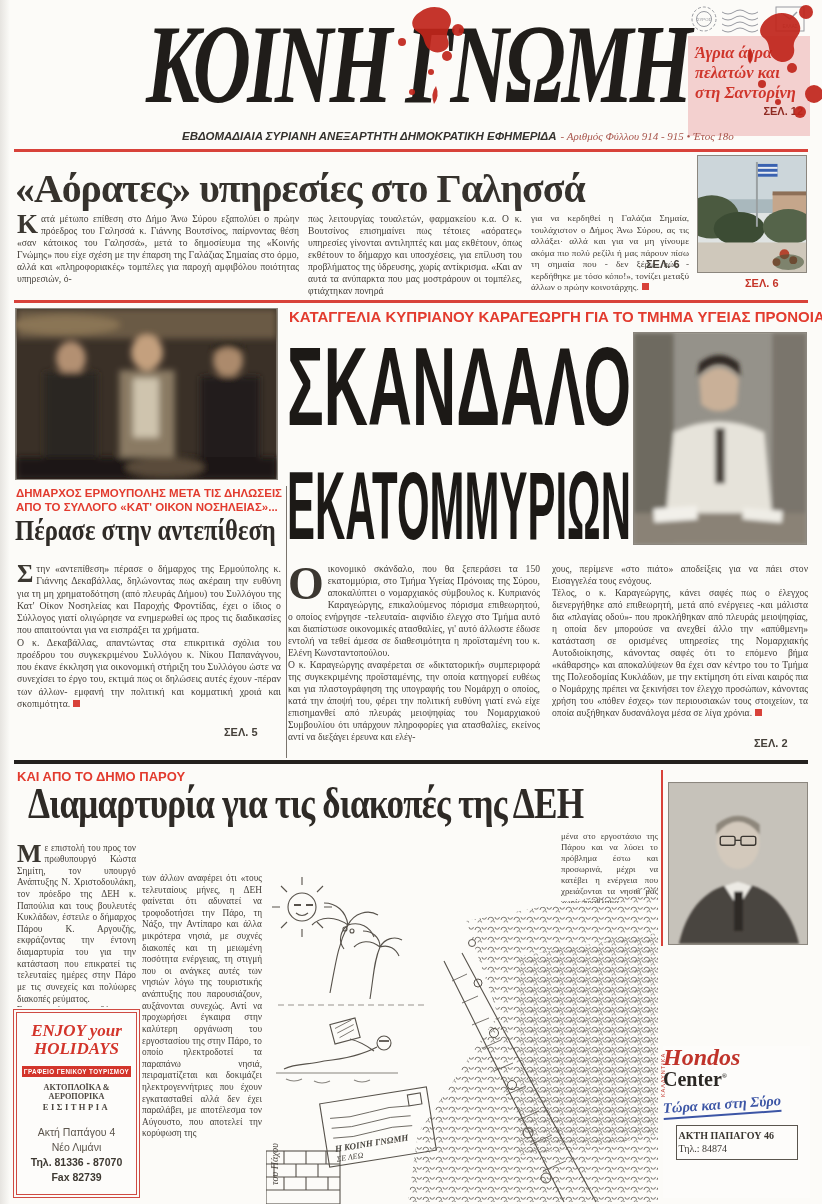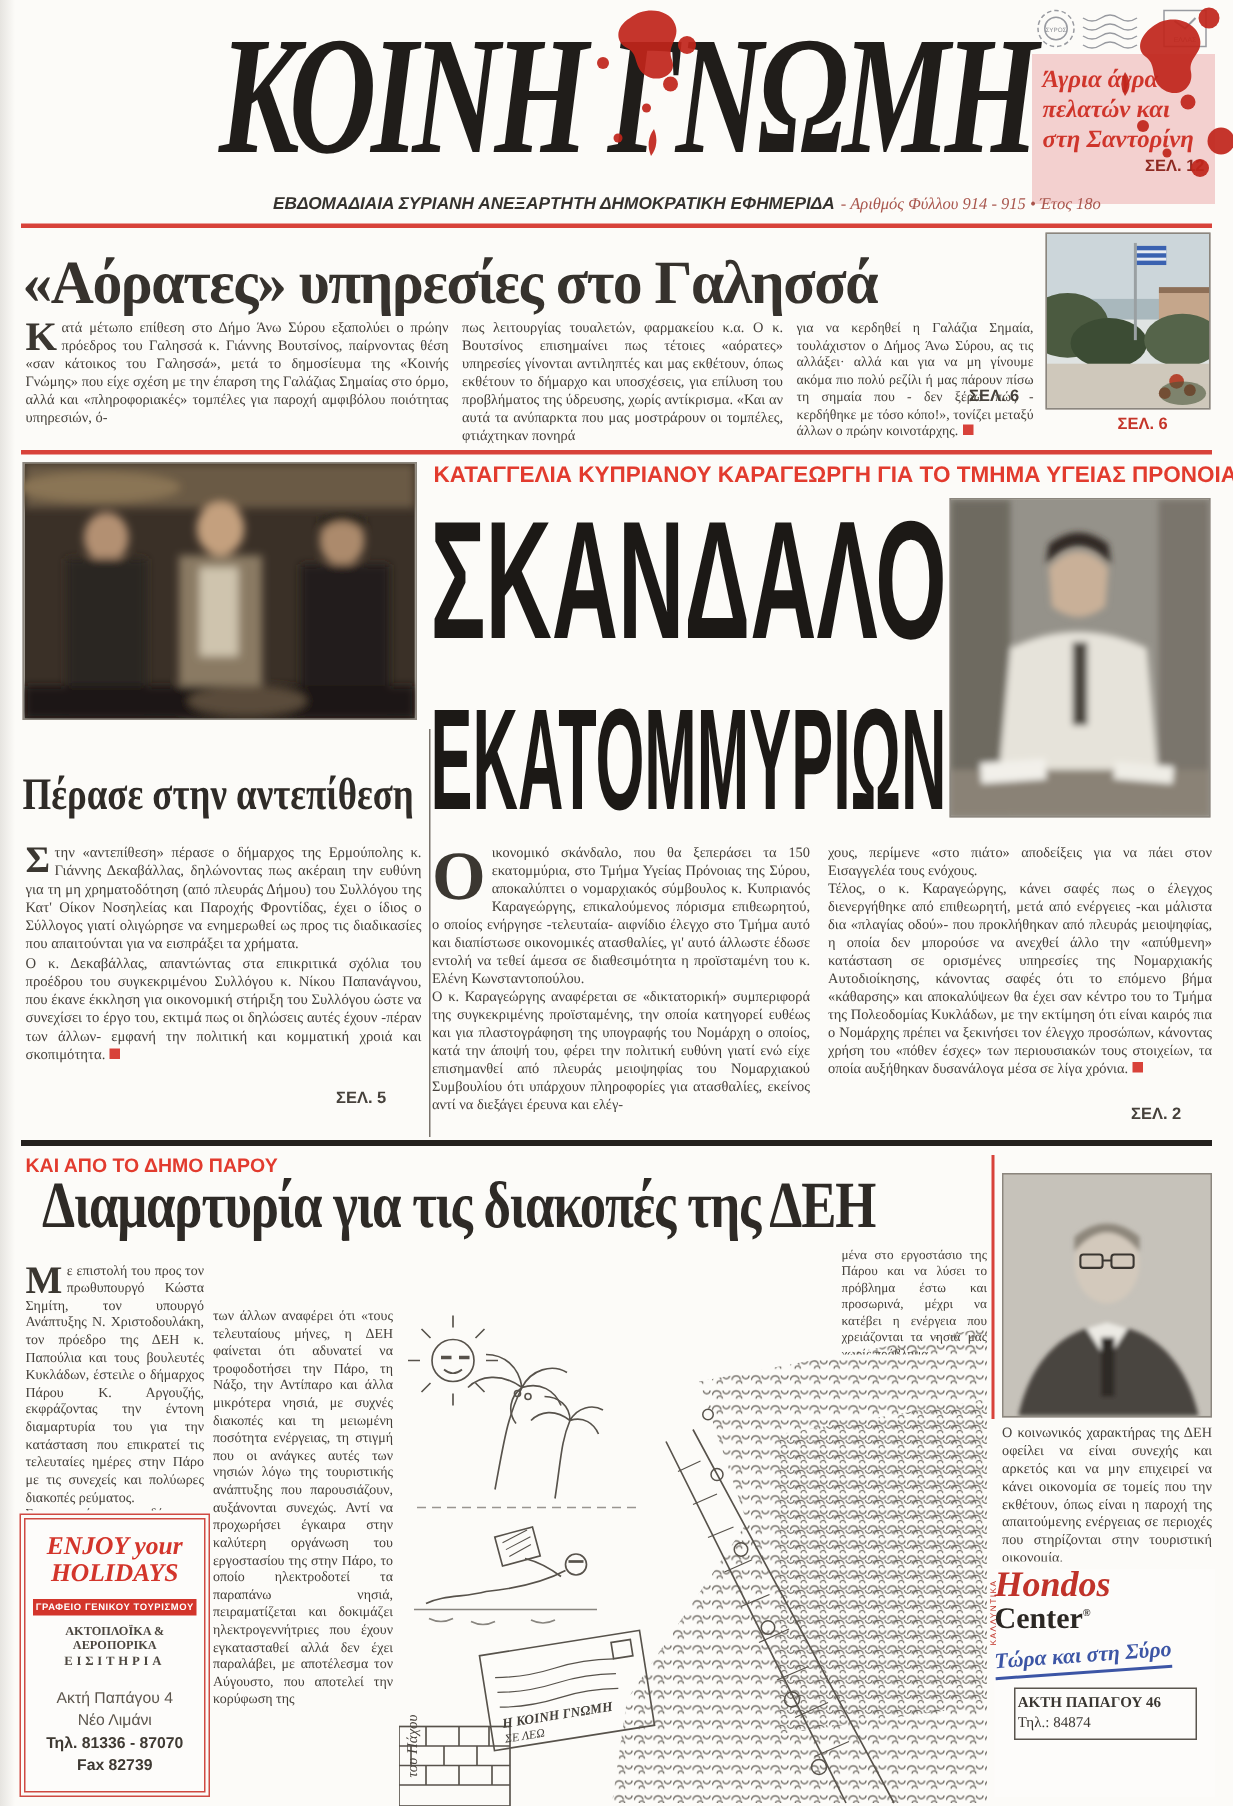--- a/index.html
+++ b/index.html
@@ -205,20 +205,22 @@
       <rect x="104" y="62" width="56" height="110" fill="#8a7a63"></rect>
       <rect x="118" y="70" width="26" height="60" fill="#cfc4ae"></rect>
       <ellipse cx="214" cy="52" rx="15" ry="17" fill="#ac8a6c"></ellipse>
       <path d="M199,46 q15,-14 30,0 l0,-8 q-15,-10 -30,0z" fill="#1e1a15"></path>
       <rect x="186" y="68" width="60" height="104" fill="#241f1a"></rect>
       <rect x="0" y="150" width="263" height="22" fill="#1c1814"></rect>
       <ellipse cx="150" cy="160" rx="40" ry="10" fill="#5a4c3a"></ellipse>
     </g>
   </svg>
 
+  <div class="abs cap2 pre">ΔΗΜΑΡΧΟΣ ΕΡΜΟΥΠΟΛΗΣ ΜΕΤΑ ΤΙΣ ΔΗΛΩΣΕΙΣ
+ΑΠΟ ΤΟ ΣΥΛΛΟΓΟ «ΚΑΤ' ΟΙΚΟΝ ΝΟΣΗΛΕΙΑΣ»...</div>
   <div class="abs h2">Πέρασε στην αντεπίθεση</div>
 
   <div class="abs bodytxt b2 pre">
     <span class="dc dc2">Σ</span><span>την «αντεπίθεση» πέρασε ο δήμαρχος της Ερμούπολης κ. Γιάννης Δεκαβάλλας, δηλώνοντας πως ακέραιη την ευθύνη για τη μη χρηματοδότηση (από πλευράς Δήμου) του Συλλόγου της Κατ' Οίκον Νοσηλείας και Παροχής Φροντίδας, έχει ο ίδιος ο Σύλλογος γιατί ολιγώρησε να ενημερωθεί ως προς τις διαδικασίες που απαιτούνται για να εισπράξει τα χρήματα.
 Ο κ. Δεκαβάλλας, απαντώντας στα επικριτικά σχόλια του προέδρου του συγκεκριμένου Συλλόγου κ. Νίκου Παπανάγνου, που έκανε έκκληση για οικονομική στήριξη του Συλλόγου ώστε να συνεχίσει το έργο του, εκτιμά πως οι δηλώσεις αυτές έχουν -πέραν των άλλων- εμφανή την πολιτική και κομματική χροιά και σκοπιμότητα.</span><span class="redsq"></span>
   </div>
   <div class="pref" style="left:224px;top:726px">ΣΕΛ. 5</div>
 
   <div class="abs vr1"></div>
 
@@ -281,21 +283,20 @@
       <path d="M56,104 L70,126 L84,104 L70,100 Z" fill="#eceae4"></path>
       <rect x="66" y="110" width="9" height="40" fill="#2e2a26"></rect>
     </g>
     <g stroke="#3a3631" fill="none" stroke-width="1.4">
       <rect x="52" y="54" width="15" height="9" rx="2"></rect>
       <rect x="73" y="54" width="15" height="9" rx="2"></rect>
       <path d="M67,58 h6"></path>
     </g>
   </svg>
 
-  <div class="abs bodytxt s4-cap">Ο κοινωνικός χαρακτήρας της ΔΕΗ οφείλει να είναι συνεχής και αρκετός και να μην επιχειρεί να κάνει οικονομία σε τομείς που την εκθέτουν, όπως είναι η παροχή της απαιτούμενης ενέργειας σε περιοχές που στηρίζονται στην τουριστική οικονομία.</div>
 
   <div class="abs bodytxt s4c1 pre">
     <span class="dc dc4">Μ</span><span>ε επιστολή του προς τον πρωθυπουργό Κώστα Σημίτη, τον υπουργό Ανάπτυξης Ν. Χριστοδουλάκη, τον πρόεδρο της ΔΕΗ κ. Παπούλια και τους βουλευτές Κυκλάδων, έστειλε ο δήμαρχος Πάρου Κ. Αργουζής, εκφράζοντας την έντονη διαμαρτυρία του για την κατάσταση που επικρατεί τις τελευταίες ημέρες στην Πάρο με τις συνεχείς και πολύωρες διακοπές ρεύματος.
 Συγκεκριμένα ο δήμαρχος μεταξύ</span>
   </div>
   <div class="abs bodytxt s4c2">των άλλων αναφέρει ότι «τους τελευταίους μήνες, η ΔΕΗ φαίνεται ότι αδυνατεί να τροφοδοτήσει την Πάρο, τη Νάξο, την Αντίπαρο και άλλα μικρότερα νησιά, με συχνές διακοπές και τη μειωμένη ποσότητα ενέργειας, τη στιγμή που οι ανάγκες αυτές των νησιών λόγω της τουριστικής ανάπτυξης που παρουσιάζουν, αυξάνονται συνεχώς. Αντί να προχωρήσει έγκαιρα στην καλύτερη οργάνωση του εργοστασίου της στην Πάρο, το οποίο ηλεκτροδοτεί τα παραπάνω νησιά, πειραματίζεται και δοκιμάζει ηλεκτρογεννήτριες που έχουν εγκατασταθεί αλλά δεν έχει παραλάβει, με αποτέλεσμα τον Αύγουστο, που αποτελεί την κορύφωση της</div>
   <div class="abs bodytxt s4c4">μένα στο εργοστάσιο της Πάρου και να λύσει το πρόβλημα έστω και προσωρινά, μέχρι να κατέβει η ενέργεια που χρειάζονται τα νησιά μας χωρίς πρόβλημα.</div>
 
   <svg class="abs cartoon" viewBox="0 0 392 371">
     <defs>

